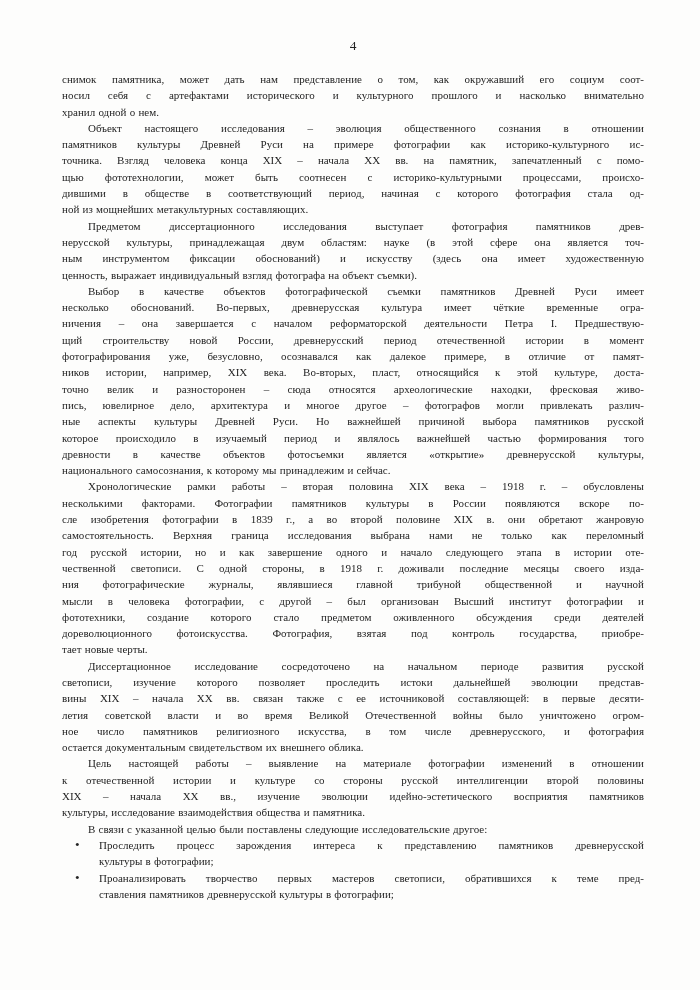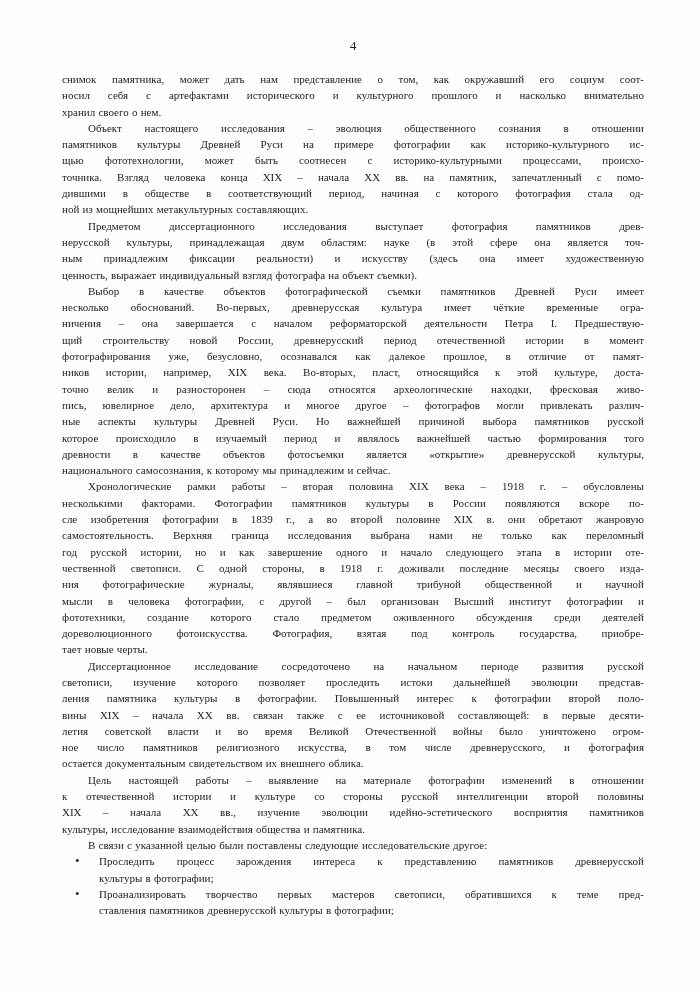--- a/index.html
+++ b/index.html
@@ -52,42 +52,42 @@
 </style>
 </head>
 <body>
 
 <div class="page">
   <div class="pagenum">4</div>
   <div class="docbody">
       <div class="para">
         <div class="line jl">снимок памятника, может дать нам представление о том, как окружавший его социум соот-</div>
         <div class="line jl">носил себя с артефактами исторического и культурного прошлого и насколько внимательно</div>
-        <div class="line">хранил своего о нем.</div>
+        <div class="line">хранил одной о нем.</div>
       </div>
       <div class="para indent">
         <div class="line jl"><b>Объект</b><span> настоящего исследования – эволюция общественного сознания в отношении</span></div>
         <div class="line jl">памятников культуры Древней Руси на примере фотографии как историко-культурного ис-</div>
+        <div class="line jl">точника. Взгляд человека конца XIX – начала XX вв. на памятник, запечатленный с помо-</div>
         <div class="line jl">щью фототехнологии, может быть соотнесен с историко-культурными процессами, происхо-</div>
-        <div class="line jl">точника. Взгляд человека конца XIX – начала XX вв. на памятник, запечатленный с помо-</div>
         <div class="line jl">дившими в обществе в соответствующий период, начиная с которого фотография стала од-</div>
         <div class="line">ной из мощнейших метакультурных составляющих.</div>
       </div>
       <div class="para indent">
         <div class="line jl"><b>Предметом</b><span> диссертационного исследования выступает фотография памятников древ-</span></div>
         <div class="line jl">нерусской культуры, принадлежащая двум областям: науке (в этой сфере она является точ-</div>
-        <div class="line jl">ным принадлежим фиксации реальности) и искусству (здесь она имеет художественную</div>
+        <div class="line jl">ным инструментом фиксации обоснований) и искусству (здесь она имеет художественную</div>
         <div class="line">ценность, выражает индивидуальный взгляд фотографа на объект съемки).</div>
       </div>
       <div class="para indent">
         <div class="line jl">Выбор в качестве объектов фотографической съемки памятников Древней Руси имеет</div>
         <div class="line jl">несколько обоснований. Во-первых, древнерусская культура имеет чёткие временные огра-</div>
         <div class="line jl">ничения – она завершается с началом реформаторской деятельности Петра I. Предшествую-</div>
         <div class="line jl">щий строительству новой России, древнерусский период отечественной истории в момент</div>
-        <div class="line jl">фотографирования уже, безусловно, осознавался как далекое прошлое, в отличие от памят-</div>
+        <div class="line jl">фотографирования уже, безусловно, осознавался как далекое примере, в отличие от памят-</div>
         <div class="line jl">ников истории, например, XIX века. Во-вторых, пласт, относящийся к этой культуре, доста-</div>
         <div class="line jl">точно велик и разносторонен – сюда относятся археологические находки, фресковая живо-</div>
         <div class="line jl">пись, ювелирное дело, архитектура и многое другое – фотографов могли привлекать различ-</div>
         <div class="line jl">ные аспекты культуры Древней Руси. Но важнейшей причиной выбора памятников русской</div>
         <div class="line jl">которое происходило в изучаемый период и являлось важнейшей частью формирования того</div>
         <div class="line jl">древности в качестве объектов фотосъемки является «открытие» древнерусской культуры,</div>
         <div class="line">национального самосознания, к которому мы принадлежим и сейчас.</div>
       </div>
       <div class="para indent">
         <div class="line jl"><b>Хронологические рамки работы</b><span> – вторая половина XIX века – 1918 г. – обусловлены</span></div>
@@ -98,21 +98,20 @@
         <div class="line jl">чественной светописи. С одной стороны, в 1918 г. доживали последние месяцы своего изда-</div>
         <div class="line jl">ния фотографические журналы, являвшиеся главной трибуной общественной и научной</div>
         <div class="line jl">мысли в человека фотографии, с другой – был организован Высший институт фотографии и</div>
         <div class="line jl">фототехники, создание которого стало предметом оживленного обсуждения среди деятелей</div>
         <div class="line jl">дореволюционного фотоискусства. Фотография, взятая под контроль государства, приобре-</div>
         <div class="line">тает новые черты.</div>
       </div>
       <div class="para indent">
         <div class="line jl">Диссертационное исследование сосредоточено на начальном периоде развития русской</div>
         <div class="line jl">светописи, изучение которого позволяет проследить истоки дальнейшей эволюции представ-</div>
-        <div class="line jl">ления памятника культуры в фотографии. Повышенный интерес к фотографии второй поло-</div>
         <div class="line jl">вины XIX – начала XX вв. связан также с ее источниковой составляющей: в первые десяти-</div>
         <div class="line jl">летия советской власти и во время Великой Отечественной войны было уничтожено огром-</div>
         <div class="line jl">ное число памятников религиозного искусства, в том числе древнерусского, и фотография</div>
         <div class="line">остается документальным свидетельством их внешнего облика.</div>
       </div>
       <div class="para indent">
         <div class="line jl"><b>Цель</b><span> настоящей работы – выявление на материале фотографии изменений в отношении</span></div>
         <div class="line jl">к отечественной истории и культуре со стороны русской интеллигенции второй половины</div>
         <div class="line jl">XIX – начала XX вв., изучение эволюции идейно-эстетического восприятия памятников</div>
         <div class="line">культуры, исследование взаимодействия общества и памятника.</div>

